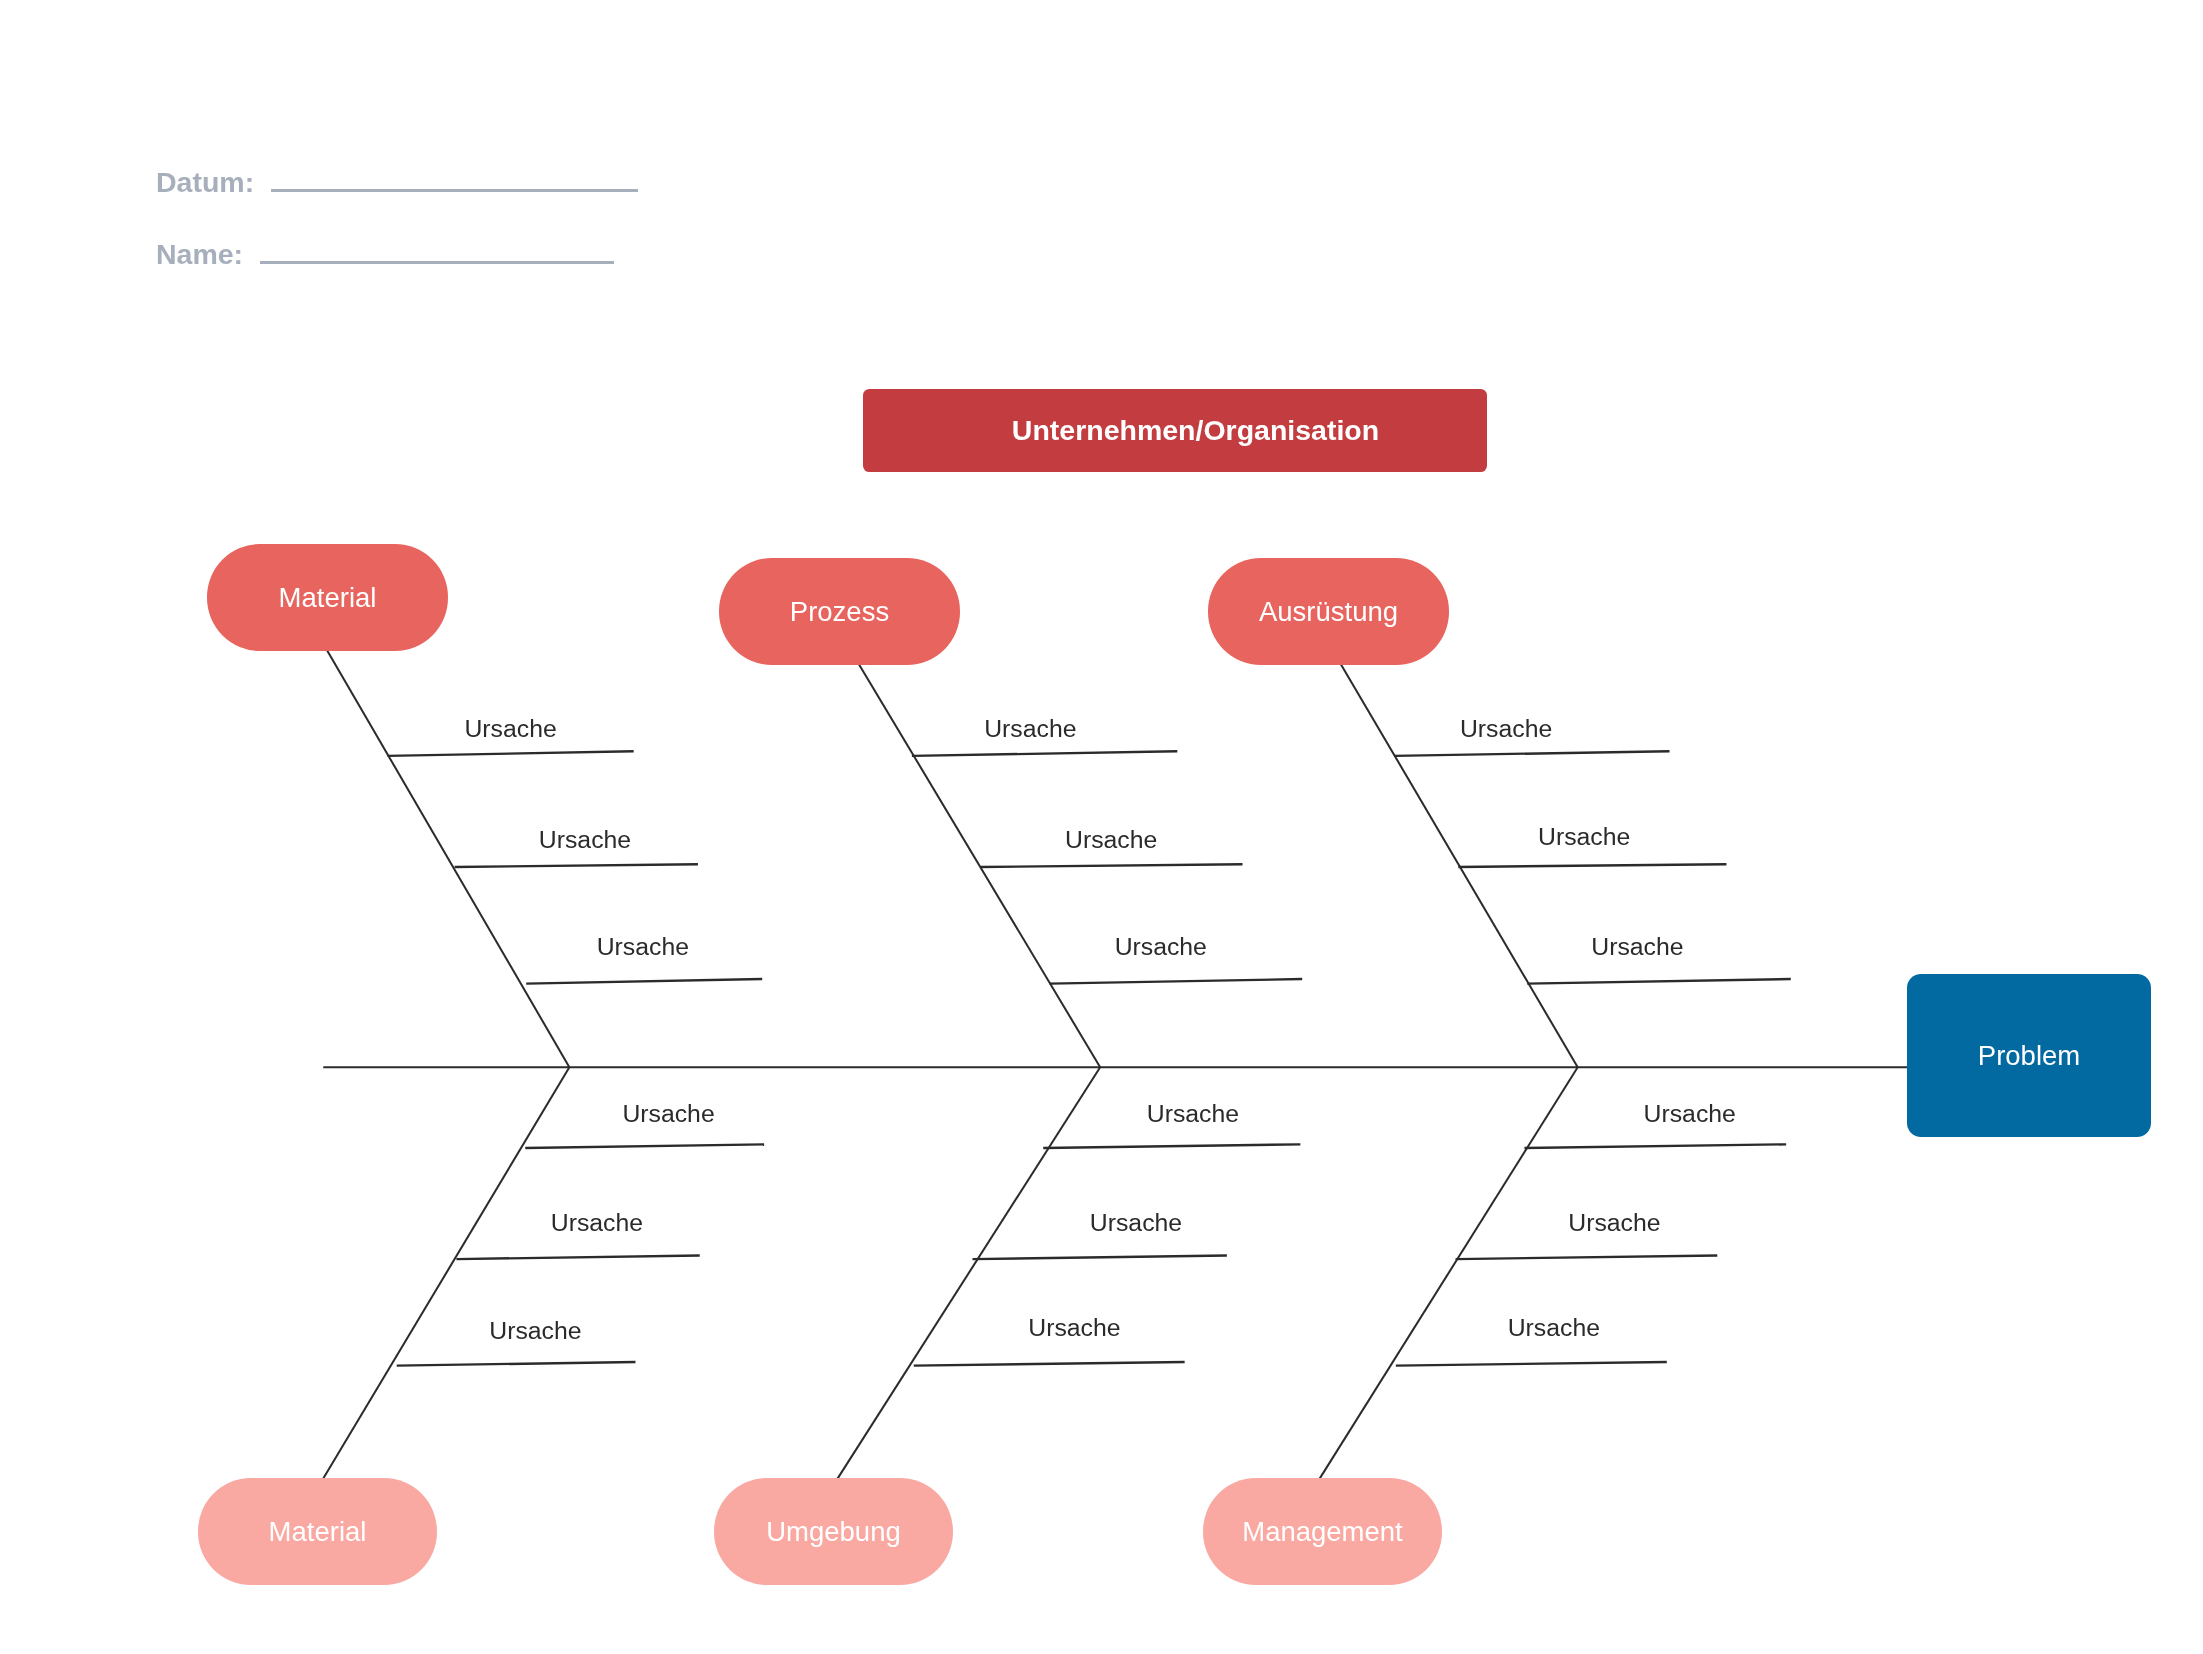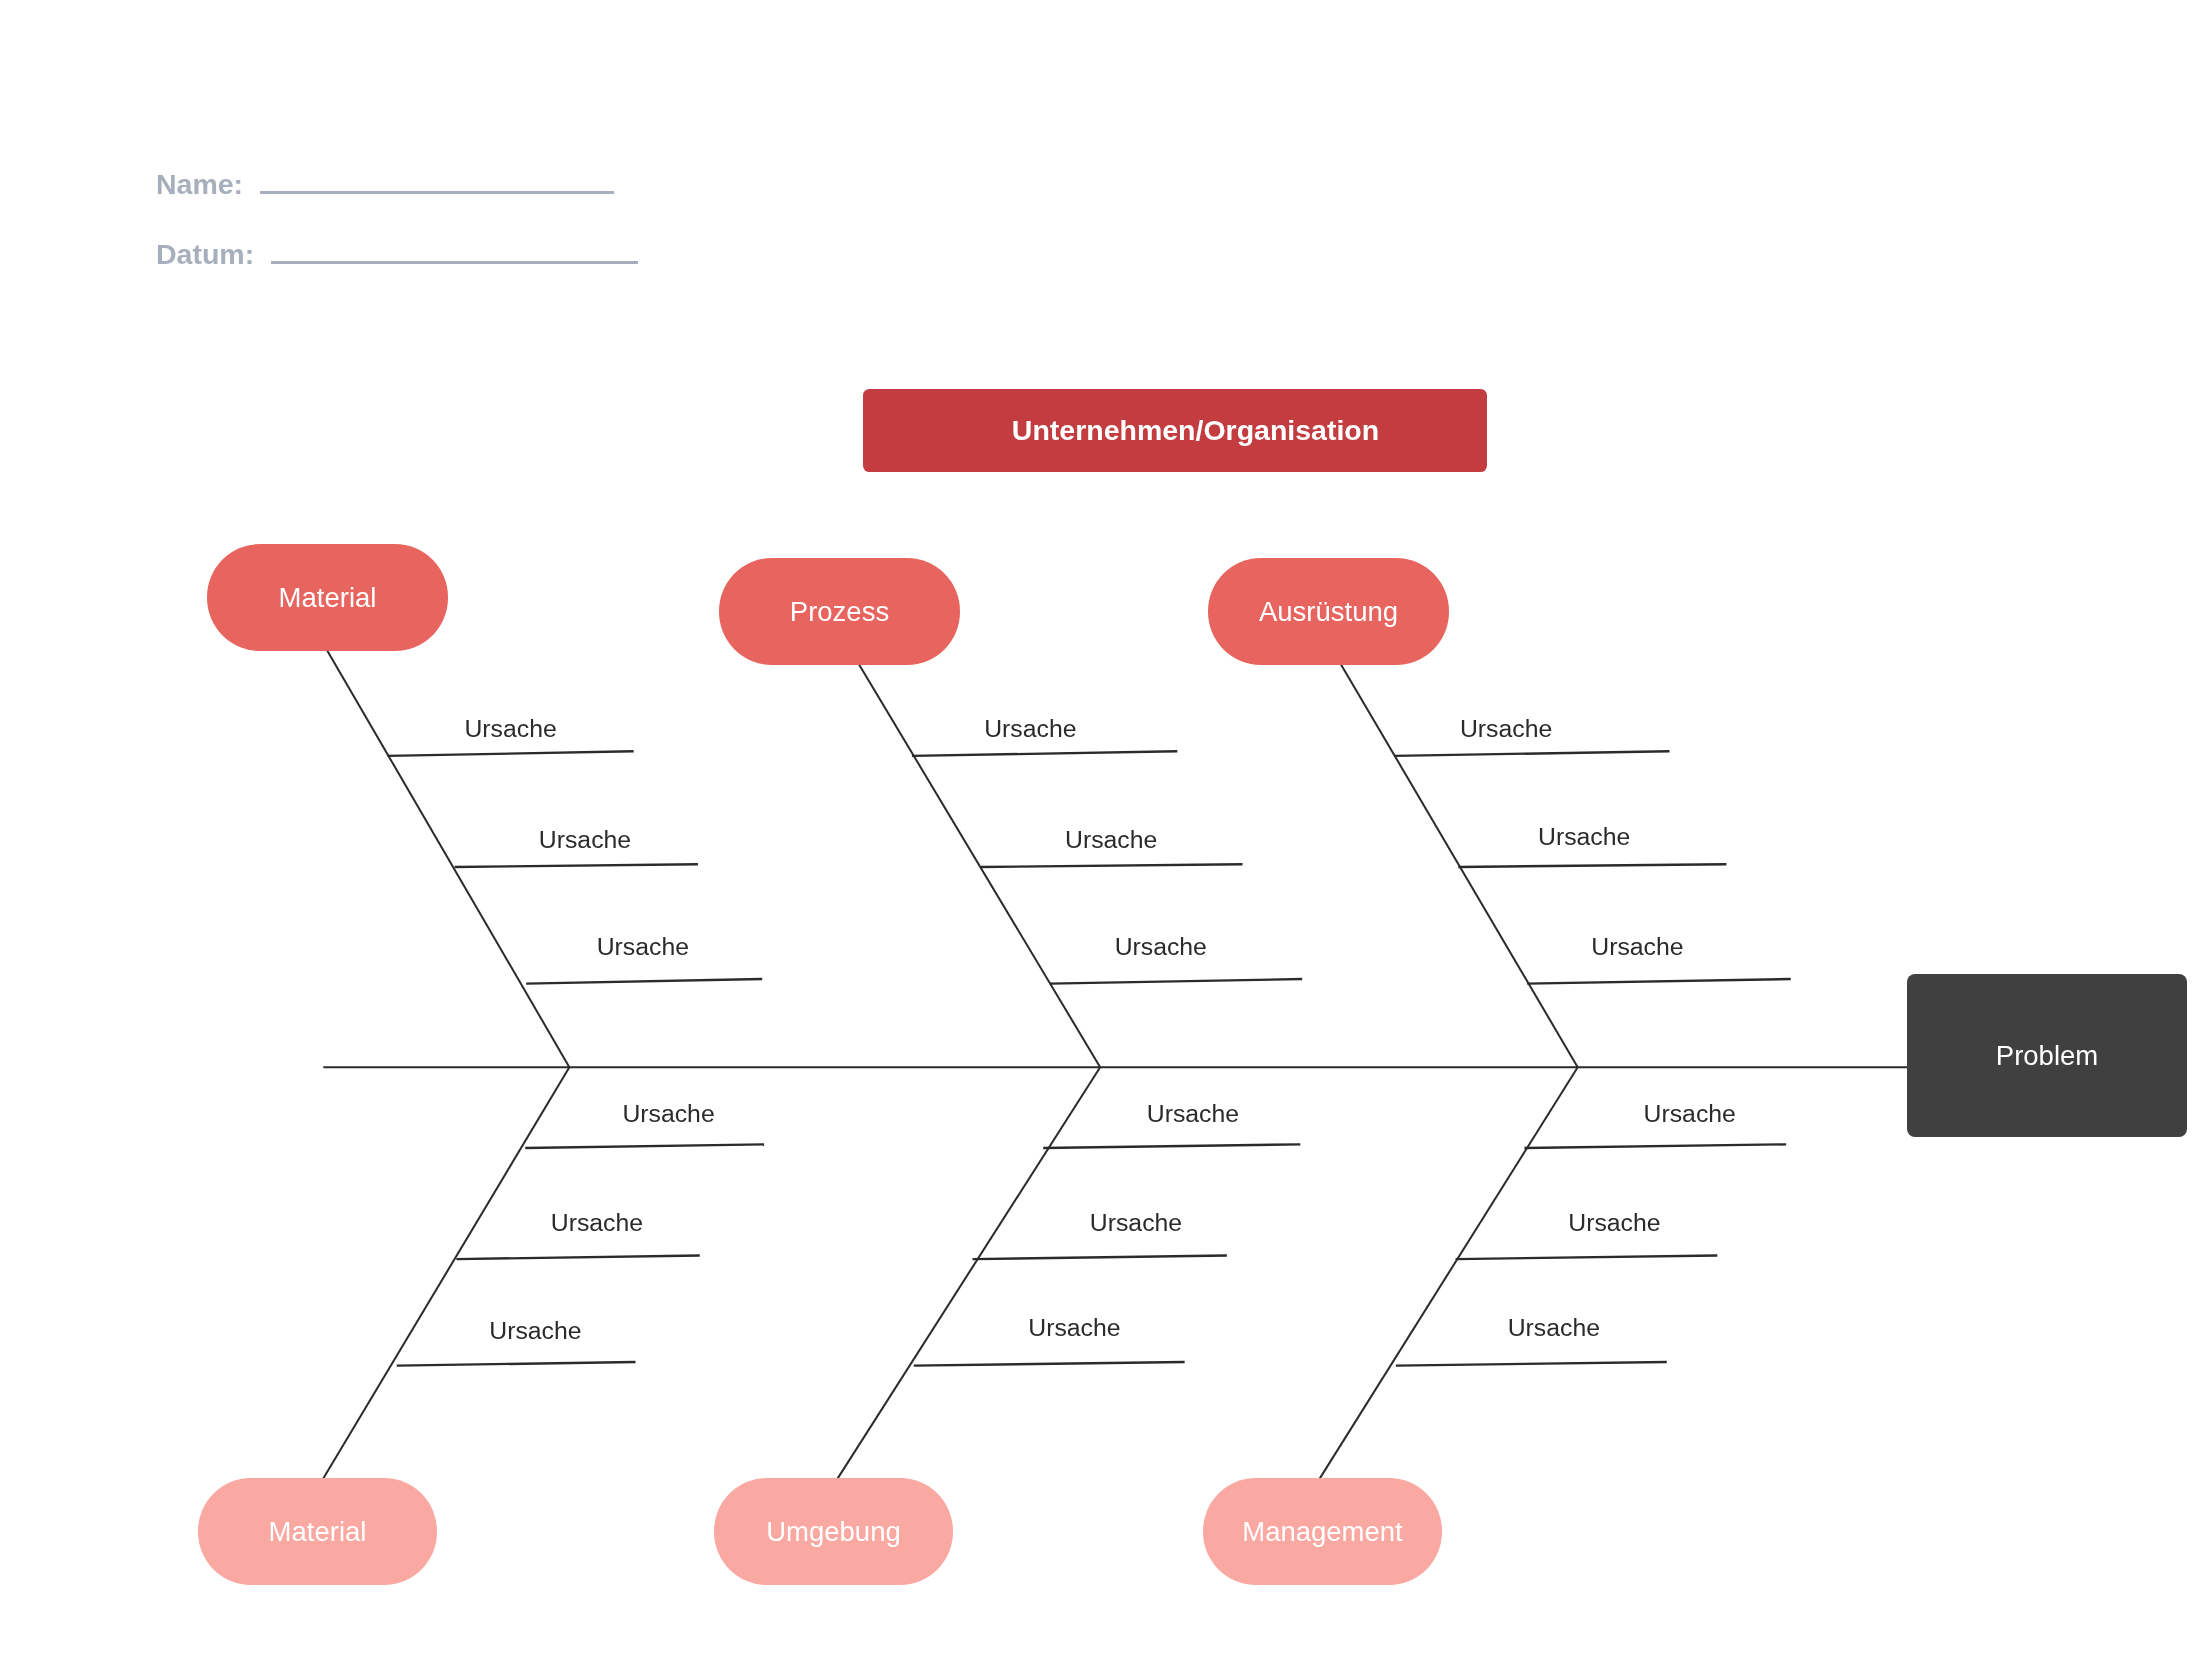--- a/index.html
+++ b/index.html
@@ -107,41 +107,41 @@
   #pill-personen   { left: 207px;  width: 241px; }
   #pill-prozess    { left: 719px;  width: 241px; margin-top: 14px; }
   #pill-ausruestung{ left: 1208px; width: 241px; margin-top: 14px; }
   #pill-material   { left: 198px;  width: 239px; }
   #pill-umgebung   { left: 714px;  width: 239px; }
   #pill-management { left: 1203px; width: 239px; }
 
   #problem-box {
     left: 1907px;
     top: 974px;
-    width: 280px;
+    width: 244px;
     height: 163px;
-    background: #404040;
-    border-radius: 8px;
+    background: #0369a1;
+    border-radius: 14px;
     font-size: 27.5px;
     font-weight: normal;
   }
 </style>
 </head>
 <body>
 
 <div id="worksheet-header">
 
+  <div class="meta-row second">
+    <span class="meta-label">Datum:</span>
+    <span class="meta-rule date-rule"></span>
+  </div>
+
   <div class="meta-row">
     <span class="meta-label">Name:</span>
     <span class="meta-rule name-rule"></span>
-  </div>
-
-  <div class="meta-row second">
-    <span class="meta-label">Datum:</span>
-    <span class="meta-rule date-rule"></span>
   </div>
 </div>
 
 <svg id="fishbone-svg" viewBox="0 0 2400 1802">
 
   <line class="spine-line" x1="352" y1="1162" x2="2080" y2="1162"></line>
 
   <line class="branch-line" x1="355" y1="706" x2="620" y2="1162"></line>
   <line class="branch-line" x1="620" y1="1162" x2="352" y2="1610"></line>
 

